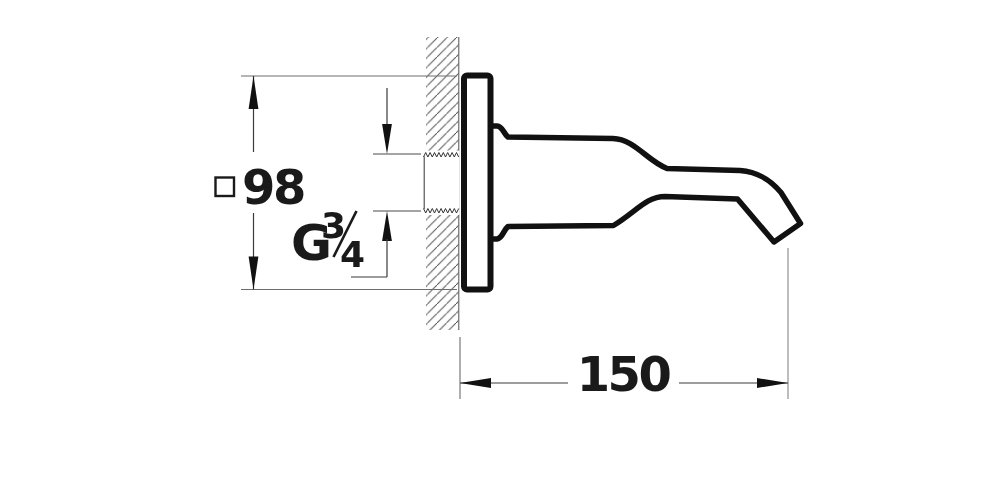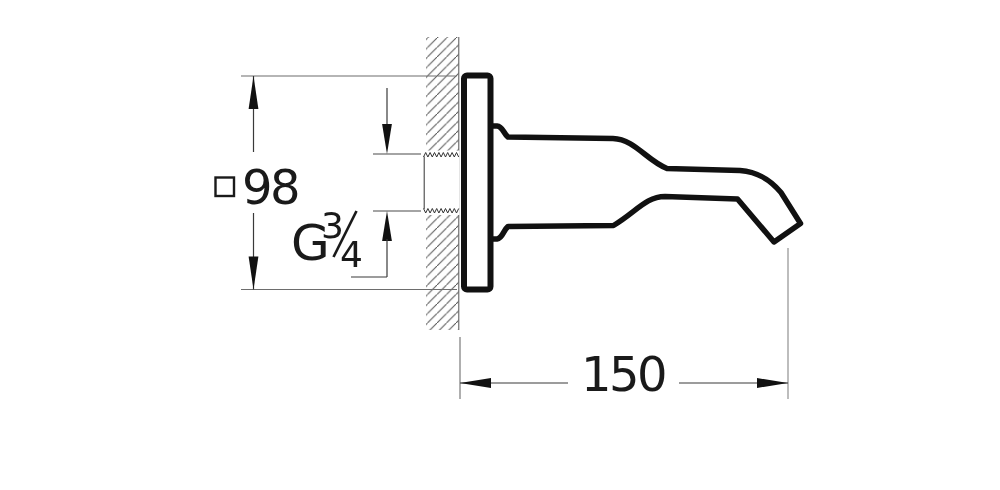--- a/index.html
+++ b/index.html
@@ -7,20 +7,21 @@
     padding: 0;
     background: #ffffff;
   }
   .canvas {
     position: relative;
     width: 884px;
     height: 490px;
     background: #ffffff;
     overflow: hidden;
     font-family: "DejaVu Sans", sans-serif;
+    font-weight: bold;
   }
   svg { display: block; }
   .dim-text {
     font-family: "DejaVu Sans", "Liberation Sans", sans-serif;
     fill: #1a1a1a;
   }
 </style>
 </head>
 <body>
 

